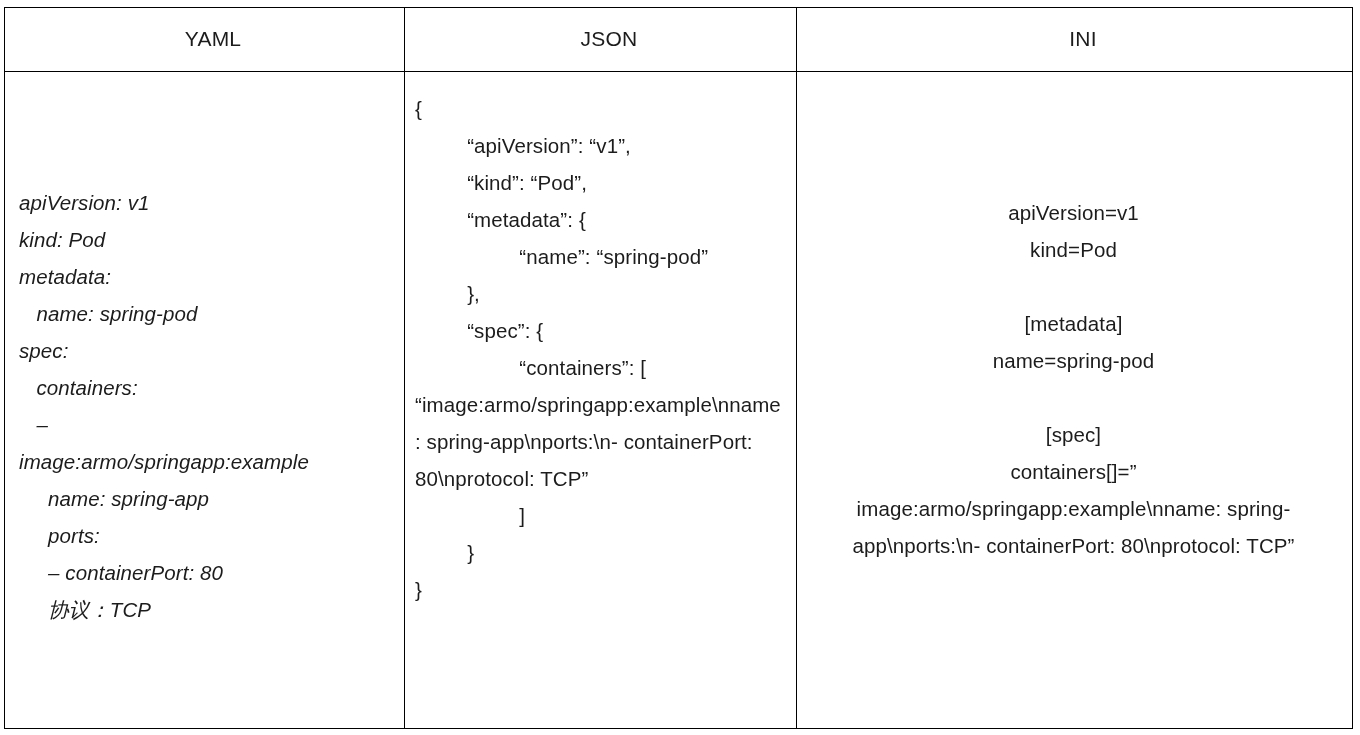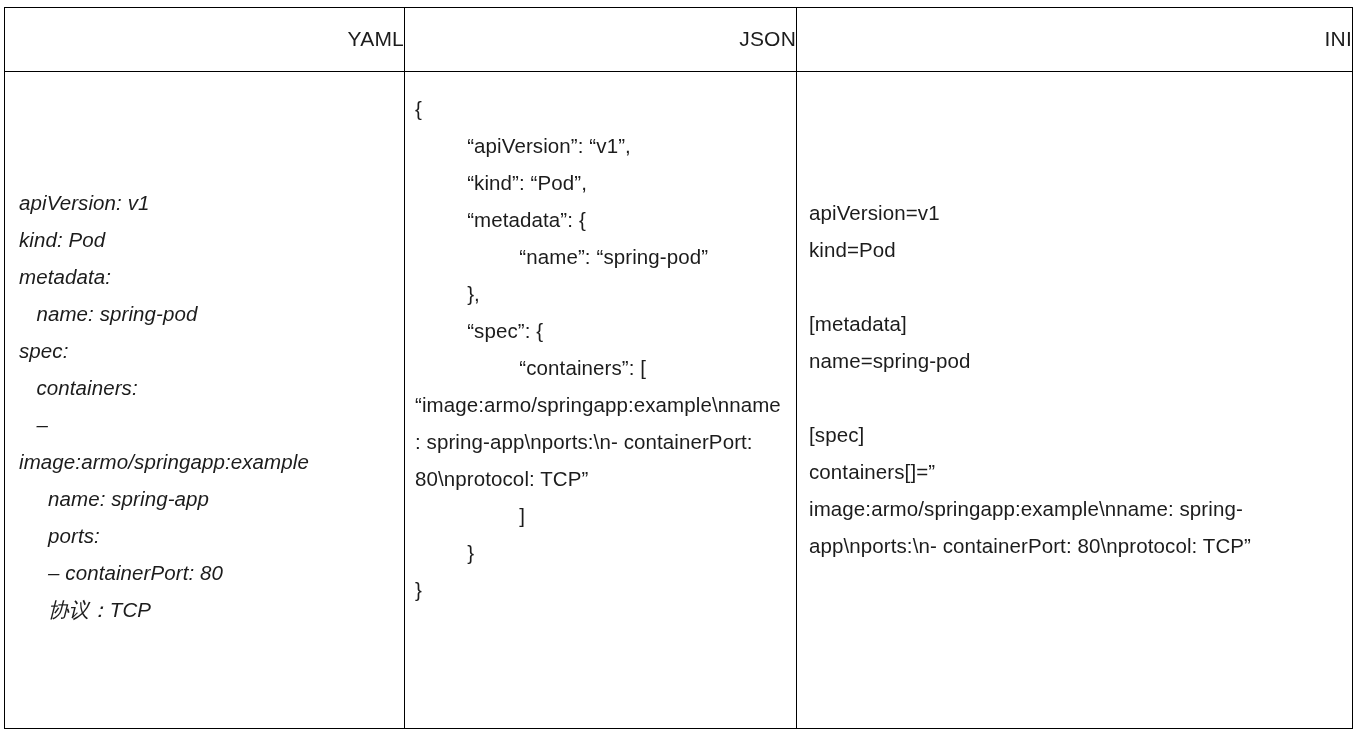--- a/index.html
+++ b/index.html
@@ -42,21 +42,21 @@
   }
 
   
   col.col-yaml { width: 400px; }
   col.col-json { width: 392px; }
   col.col-ini  { width: 556px; }
 
   
   tr.header-row th {
     height: 63px;
-    text-align: right;
+    text-align: center;
     font-weight: normal;
   }
   .header-label {
     display: block;
     padding-left: 17px;
     padding-top: 19px;
     font-size: 21px;
     line-height: 24px;
     letter-spacing: 0.2px;
     color: #1c1c1c;
@@ -84,20 +84,21 @@
   }
 
   
   .json-block {
     padding: 18px 14px 0 10px;
   }
 
   
   .ini-block {
     padding: 122px 14px 0 12px;
+    text-align: center;
   }
 </style>
 </head>
 <body>
 
 <div class="page">
 
   <table class="format-table">
     <colgroup>
       <col class="col-yaml">

